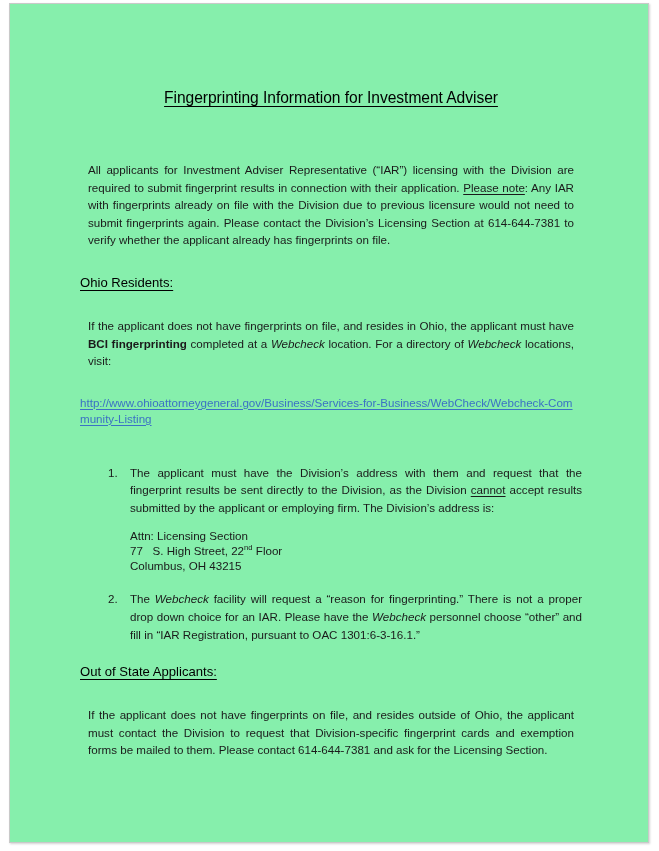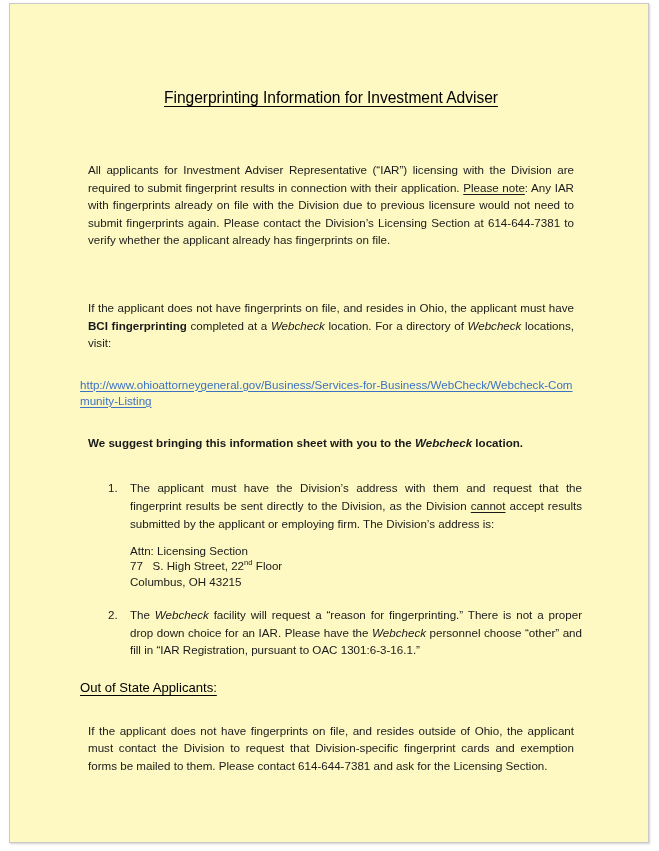--- a/index.html
+++ b/index.html
@@ -14,21 +14,21 @@
     overflow: hidden;
   }
 
   
   #page-sheet {
     position: absolute;
     left: 9px;
     top: 3px;
     width: 640px;
     height: 840px;
-    background: #fef9c3;
+    background: #86efac;
     border: 1px solid #c9c9c9;
     box-sizing: border-box;
     box-shadow: 1px 1px 2px rgba(0,0,0,0.18);
   }
 
   #page-content {
     position: absolute;
     left: 70px;       
     top: 0;
     width: 502px;     
@@ -144,32 +144,32 @@
     <h1 class="doc-title">
       <span class="tline">Fingerprinting Information for Investment Adviser</span><br>
     </h1>
 
     <div class="gap-title-body"></div>
 
     <p class="para"><span>All applicants for Investment Adviser Representative (“IAR”) licensing with the Division are required to submit fingerprint results in connection with their application.  </span><span class="u">Please note</span><span>: Any IAR with fingerprints already on file with the Division due to previous licensure would not need to submit fingerprints again. Please contact the Division’s Licensing Section at 614-644-7381 to verify whether the applicant already has fingerprints on file.</span></p>
 
     <div class="gap-md"></div>
 
+    <h2 class="section-head"><span class="u">Ohio Residents:</span></h2>
 
     <div class="gap-md"></div>
 
     <p class="para"><span>If the applicant does not have fingerprints on file, and resides in Ohio, the applicant must have </span><span class="b">BCI fingerprinting</span><span> completed at a </span><span class="i">Webcheck</span><span> location.  For a directory of </span><span class="i">Webcheck</span><span> locations, visit:</span></p>
 
     <div class="gap-md"></div>
 
     <a class="doc-link" href="#">http://www.ohioattorneygeneral.gov/Business/Services-for-Business/WebCheck/Webcheck-Community-Listing</a>
 
     <div class="gap-md"></div>
 
-    <p class="para left b"><span>We suggest bringing this information sheet with you to the </span><span class="bi">Webcheck</span><span> location.</span></p>
 
     <div class="gap-lg"></div>
 
     <div class="num-list">
 
       <div class="num-item">
         <span class="marker">1.</span><span>The applicant must have the Division’s address with them and request that the fingerprint results be sent directly to the Division, as the Division </span><span class="u">cannot</span><span> accept results submitted by the applicant or employing firm.  The Division’s address is:</span>
       </div>
 
       <div class="gap-sm"></div>

